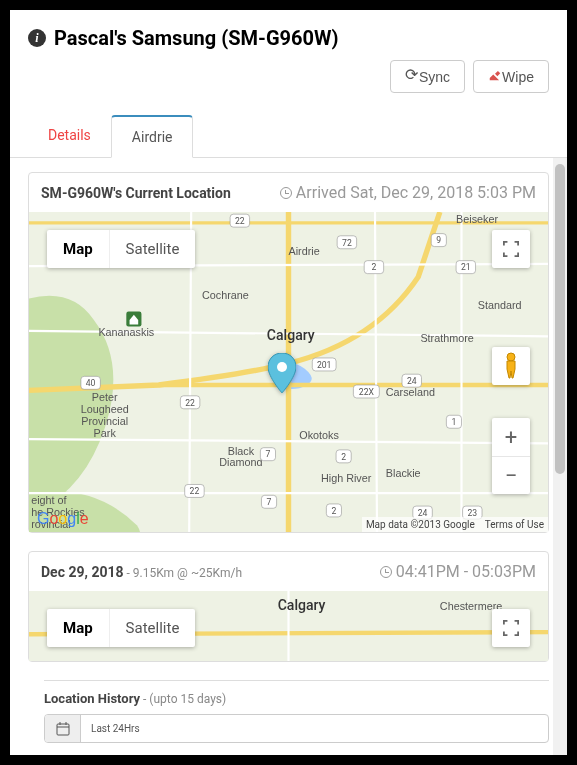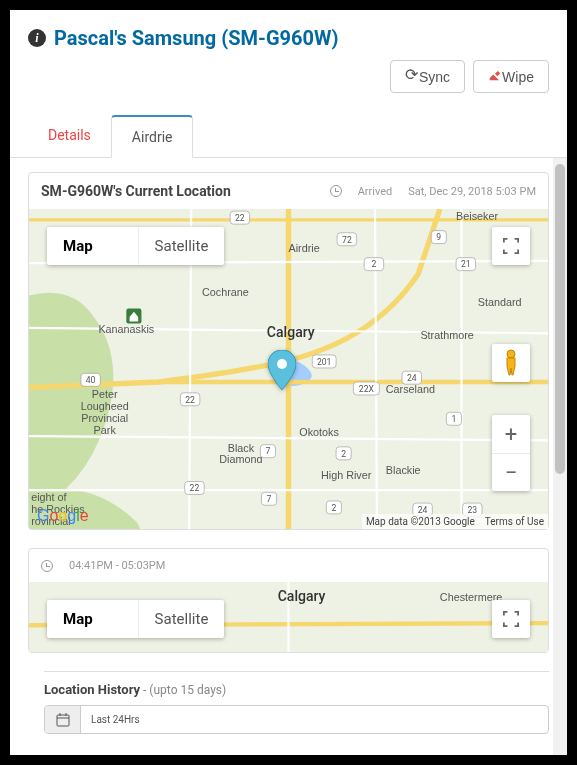--- a/index.html
+++ b/index.html
@@ -1,40 +1,40 @@
 <!DOCTYPE html>
 <html><head>
 <meta charset="utf-8">
 <style>
 * { box-sizing: border-box; margin: 0; padding: 0; }
 body { font-family: -apple-system, BlinkMacSystemFont, "Segoe UI", Roboto, sans-serif; background: #000; padding: 10px; }
 .main-container { background: #fff; width: 557px; height: 745px; margin: 0 auto; position: relative; overflow: hidden; }
 .header { padding: 16px 18px 10px; }
 .header-title { display: flex; align-items: center; gap: 8px; }
-.header-title h1 { font-size: 20px; font-weight: 700; color: #0369a1; }
+.header-title h1 { font-size: 20px; font-weight: 700; color: #000000; }
 .info-circle { width: 18px; height: 18px; background: #333; border-radius: 50%; color: #fff; display: inline-flex; align-items: center; justify-content: center; font-size: 12px; font-weight: 700; font-style: italic; font-family: Georgia, serif; }
 .header-actions { display: flex; justify-content: flex-end; gap: 8px; margin-top: 10px; }
 .btn { border: 1px solid #ccc; background: #fff; padding: 7px 14px; border-radius: 4px; font-size: 14px; color: #555; cursor: pointer; display: inline-flex; align-items: center; gap: 0; }
 .sync-icon { display: inline-block; width: 14px; height: 14px; position: relative; }
 .sync-icon::before { content: "⟳"; font-size: 16px; line-height: 14px; color: #555; position: absolute; top: -2px; left: 0; }
 .wipe-icon svg { width: 14px; height: 14px; }
 .tabs { border-bottom: 1px solid #ddd; padding: 0 18px; margin-top: 12px; display: flex; }
 .tab { padding: 12px 20px; font-size: 14px; color: #ef4444; cursor: pointer; border-bottom: 2px solid transparent; margin-bottom: -1px; }
 .tab.active { color: #555; border: 1px solid #ddd; border-top: 2px solid #3b8dbd; border-bottom: 1px solid #fff; border-radius: 4px 4px 0 0; background: #fff; }
 .content { padding: 14px 18px; height: calc(100% - 140px); overflow-y: auto; position: relative; }
 .panel { border: 1px solid #ddd; border-radius: 4px; margin-bottom: 18px; }
 .panel-header { padding: 10px 12px; display: flex; justify-content: space-between; align-items: center; }
 .panel-header .ptitle { font-size: 14px; font-weight: 700; color: #444; }
-.panel-header .pmeta { font-size: 11px; color: #999; display: flex; align-items: center; gap: 16px; }
+.panel-header .pmeta { font-size: 16px; color: #999; display: flex; align-items: center; gap: 4px; }
 .clock-icon { width: 12px; height: 12px; border: 1px solid #999; border-radius: 50%; position: relative; display: inline-block; }
 .clock-icon::after { content: ""; position: absolute; width: 3px; height: 3px; border-left: 1px solid #999; border-bottom: 1px solid #999; top: 2px; left: 4px; }
 .map-container { height: 320px; position: relative; overflow: hidden; background: #e8f0d8; }
 .map-container.small { height: 70px; }
 .map-bg { position: absolute; inset: 0; }
-.map-controls-type { position: absolute; top: 18px; left: 18px; background: #fff; border-radius: 2px; box-shadow: 0 1px 4px rgba(0,0,0,0.3); display: flex; z-index: 10; gap: 29px; }
+.map-controls-type { position: absolute; top: 18px; left: 18px; background: #fff; border-radius: 2px; box-shadow: 0 1px 4px rgba(0,0,0,0.3); display: flex; z-index: 10; }
 .mtype { padding: 10px 16px; font-size: 15px; cursor: pointer; color: #555; }
 .mtype.active { font-weight: 700; color: #000; }
 .mtype + .mtype { border-left: 1px solid #eee; }
 .fullscreen-btn { position: absolute; top: 18px; right: 18px; width: 38px; height: 38px; background: #fff; border-radius: 2px; box-shadow: 0 1px 4px rgba(0,0,0,0.3); z-index: 10; cursor: pointer; display: flex; align-items: center; justify-content: center; }
 .fullscreen-btn svg { width: 16px; height: 16px; }
 .pegman { position: absolute; right: 18px; top: 135px; width: 38px; height: 38px; background: #fff; border-radius: 2px; box-shadow: 0 1px 4px rgba(0,0,0,0.3); z-index: 10; cursor: pointer; display: flex; align-items: center; justify-content: center; }
 .zoom-controls { position: absolute; right: 18px; bottom: 38px; width: 38px; background: #fff; border-radius: 2px; box-shadow: 0 1px 4px rgba(0,0,0,0.3); z-index: 10; }
 .zoom-btn { height: 38px; display: flex; align-items: center; justify-content: center; font-size: 22px; color: #666; cursor: pointer; font-weight: 400; }
 .zoom-btn + .zoom-btn { border-top: 1px solid #e6e6e6; }
 .map-attribution { position: absolute; bottom: 0; right: 0; background: rgba(255,255,255,0.7); font-size: 10px; color: #444; padding: 2px 4px; z-index: 10; display: flex; gap: 10px; }
@@ -203,20 +203,23 @@
         <div class="google-logo"><span>G</span><span>o</span><span>o</span><span>g</span><span>l</span><span>e</span></div>
         <div class="map-attribution">
           <span>Map data ©2013 Google</span>
           <span>Terms of Use</span>
         </div>
       </div>
     </div>
 
     <div class="panel">
       <div class="panel-header">
+        <span class="ptitle">
+          <span>Dec 29, 2018</span><span class="hd-sub"> - 9.15Km @ ~25Km/h</span>
+        </span>
         <span class="pmeta">
           <span class="clock-icon"></span>
           <span>04:41PM - 05:03PM</span>
         </span>
       </div>
       <div class="map-container small">
         <svg class="map-bg" viewBox="0 0 480 70" preserveAspectRatio="xMidYMid slice">
           <rect width="480" height="70" fill="#eef2e4"></rect>
           <path class="road" stroke-width="4" d="M0 40 L480 38"></path>
           <path class="road-w" stroke-width="2" d="M240 0 L240 70"></path>

